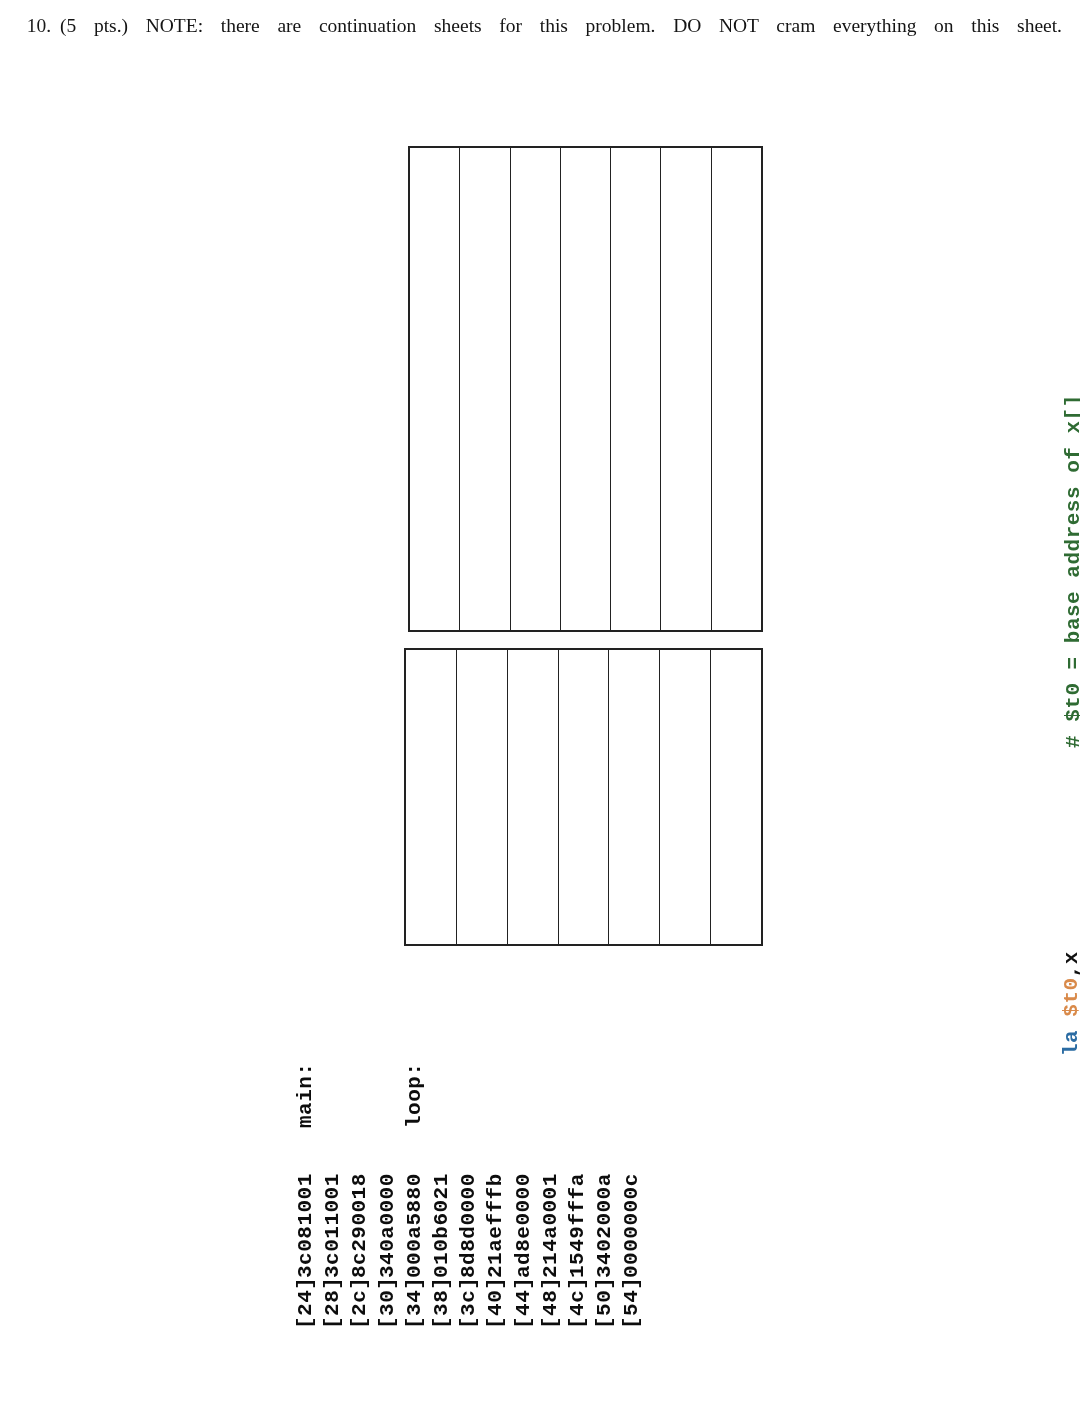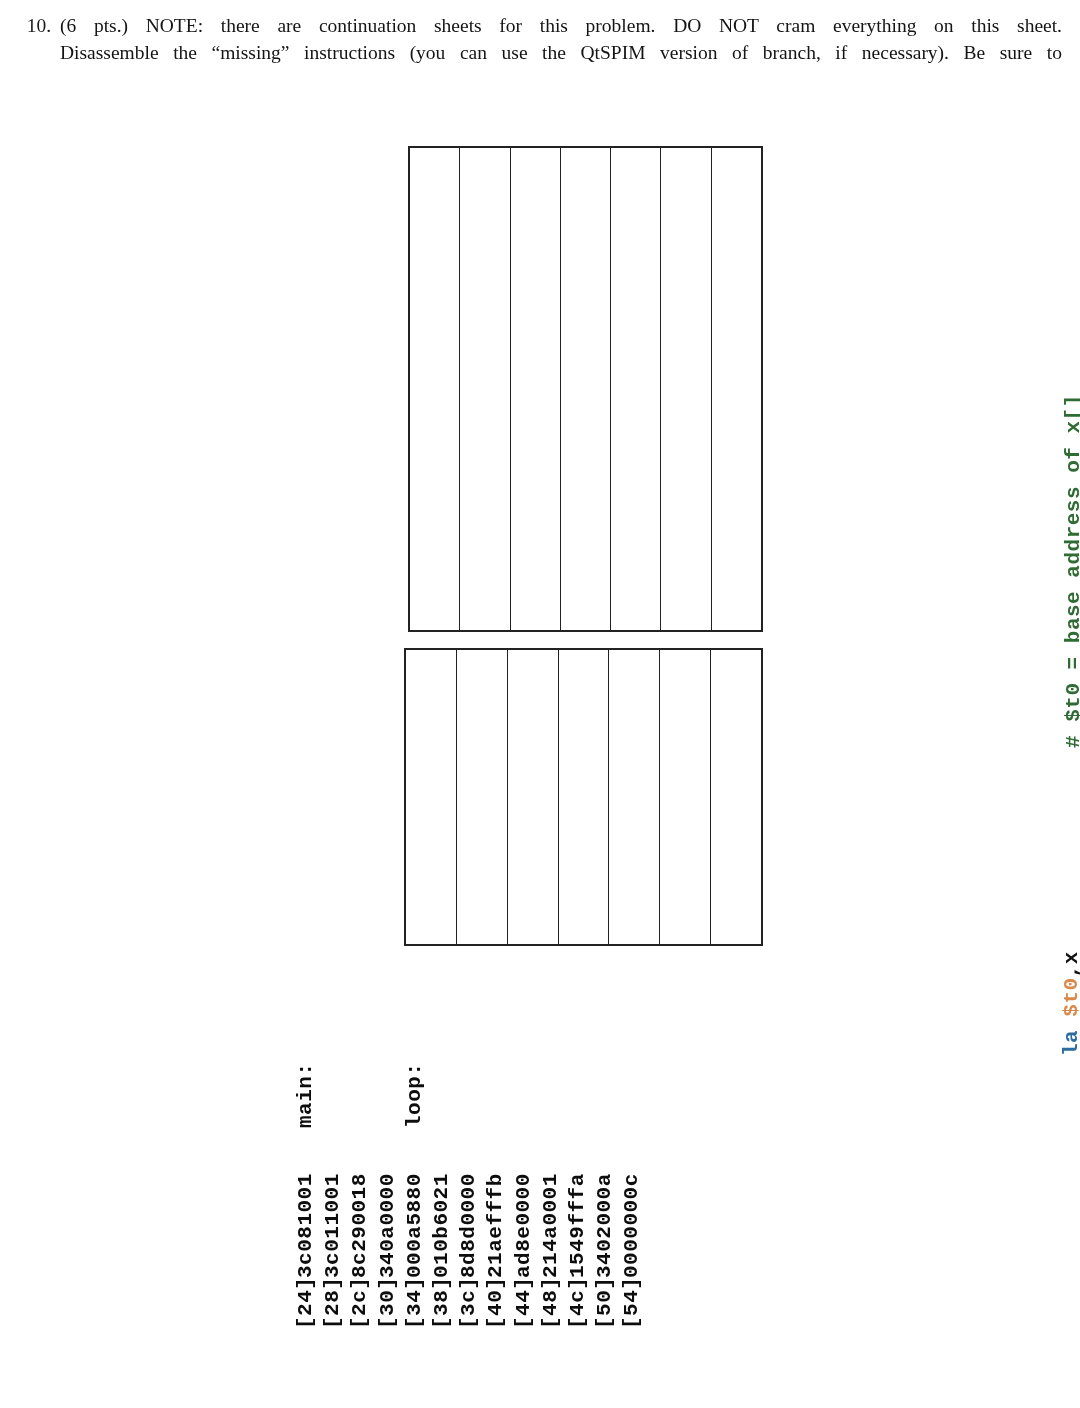--- a/index.html
+++ b/index.html
@@ -18,21 +18,21 @@
 
   
   #question-block {
     position: absolute;
     left: 18px;
     top: 12px;
     width: 1044px;
   }
   .q-row {
     display: flex;
-    align-items: flex-start;
+    align-items: flex-end;
   }
   .q-number {
     width: 42px;
     flex: 0 0 42px;
     font-family: "Liberation Serif", serif;
     font-size: 19.5px;
     line-height: 27px;
     text-align: right;
     padding-right: 9px;
     box-sizing: border-box;
@@ -122,22 +122,21 @@
     height: 298px;
   }
 </style>
 </head>
 <body>
 
 <div id="question-block">
   <div class="q-row">
     <div class="q-number">10.</div>
     <div class="q-body">
-      <span class="q-line">(6 pts.)  NOTE:  there  are  continuation  sheets  for  this  problem.   DO  NOT  cram  everything  on  this  sheet.</span>
-      <span class="q-line">Disassemble  the  “missing”  instructions  (you  can  use  the  QtSPIM  version  of  branch,  if  necessary).   Be  sure  to</span>
+      <span class="q-line">(5 pts.)  NOTE:  there  are  continuation  sheets  for  this  problem.   DO  NOT  cram  everything  on  this  sheet.</span>
     </div>
   </div>
 </div>
 
 <div id="listing-area">
 
   <div class="answer-box" id="answer-box-upper">
     <div class="answer-cell"></div>
     <div class="answer-cell"></div>
     <div class="answer-cell"></div>

